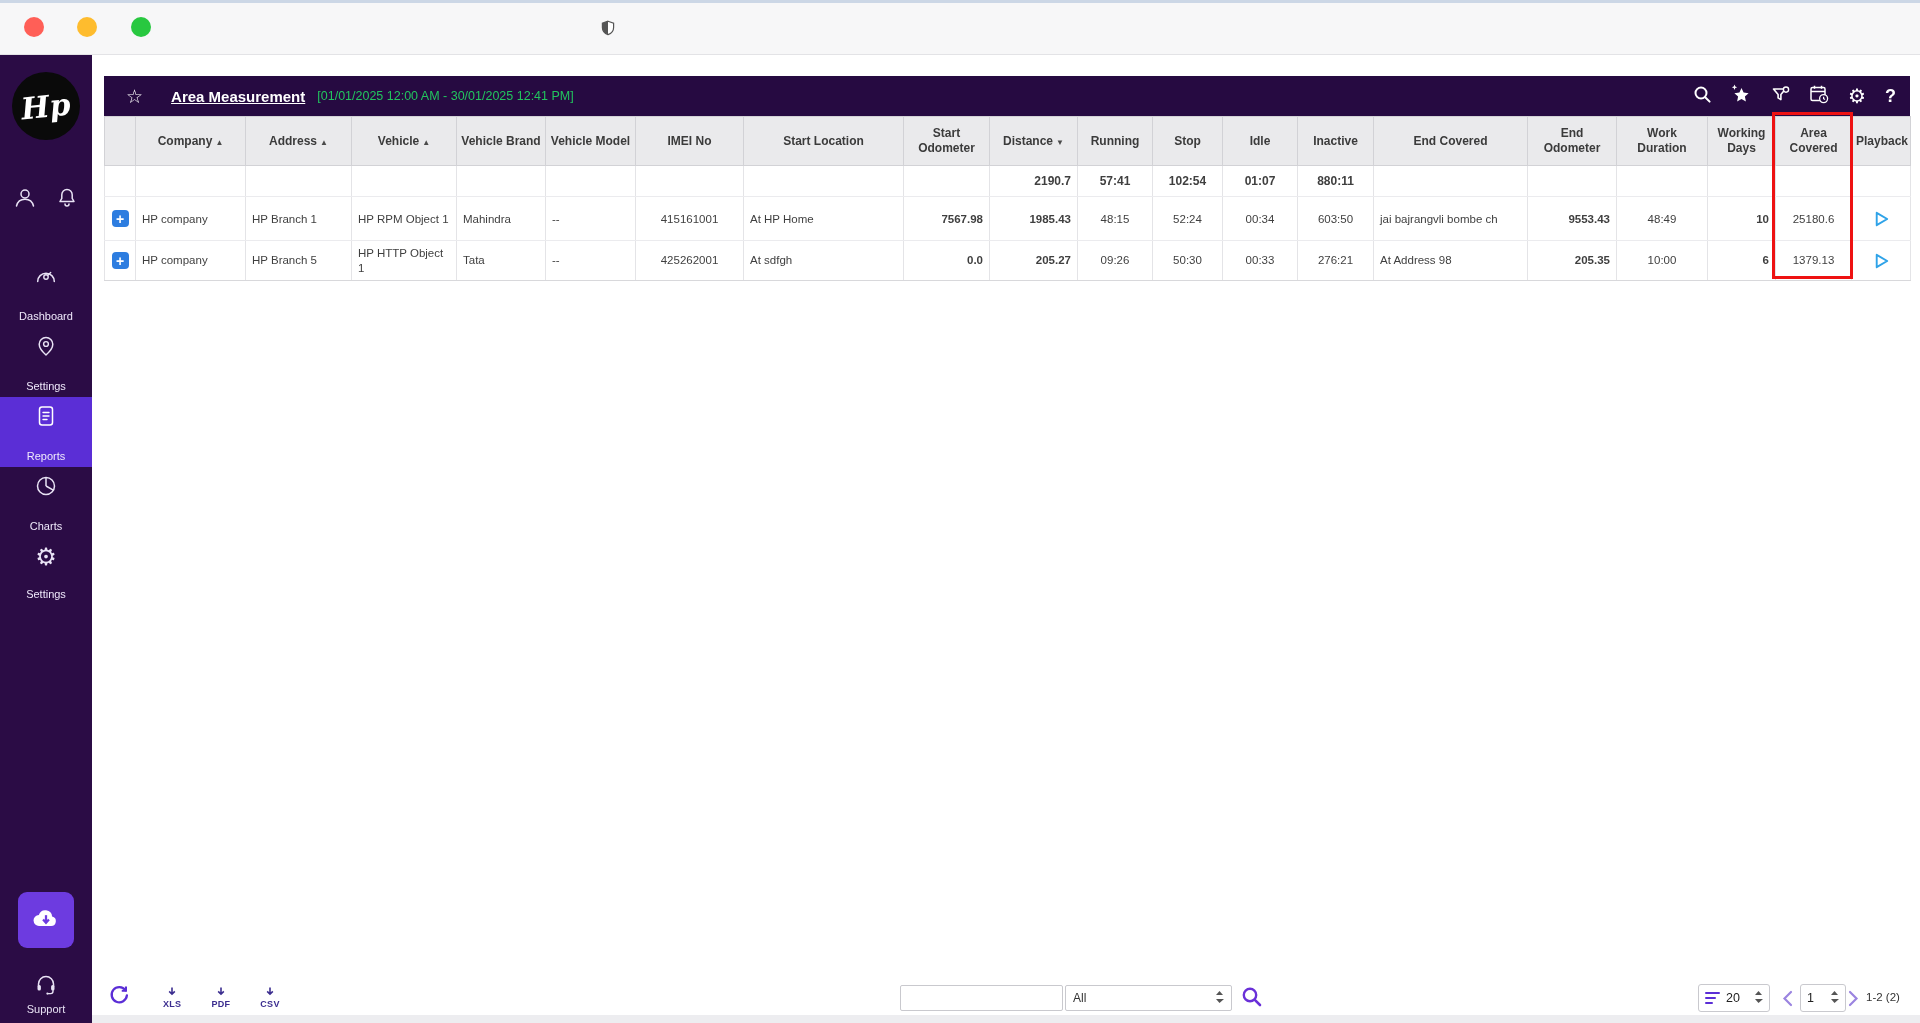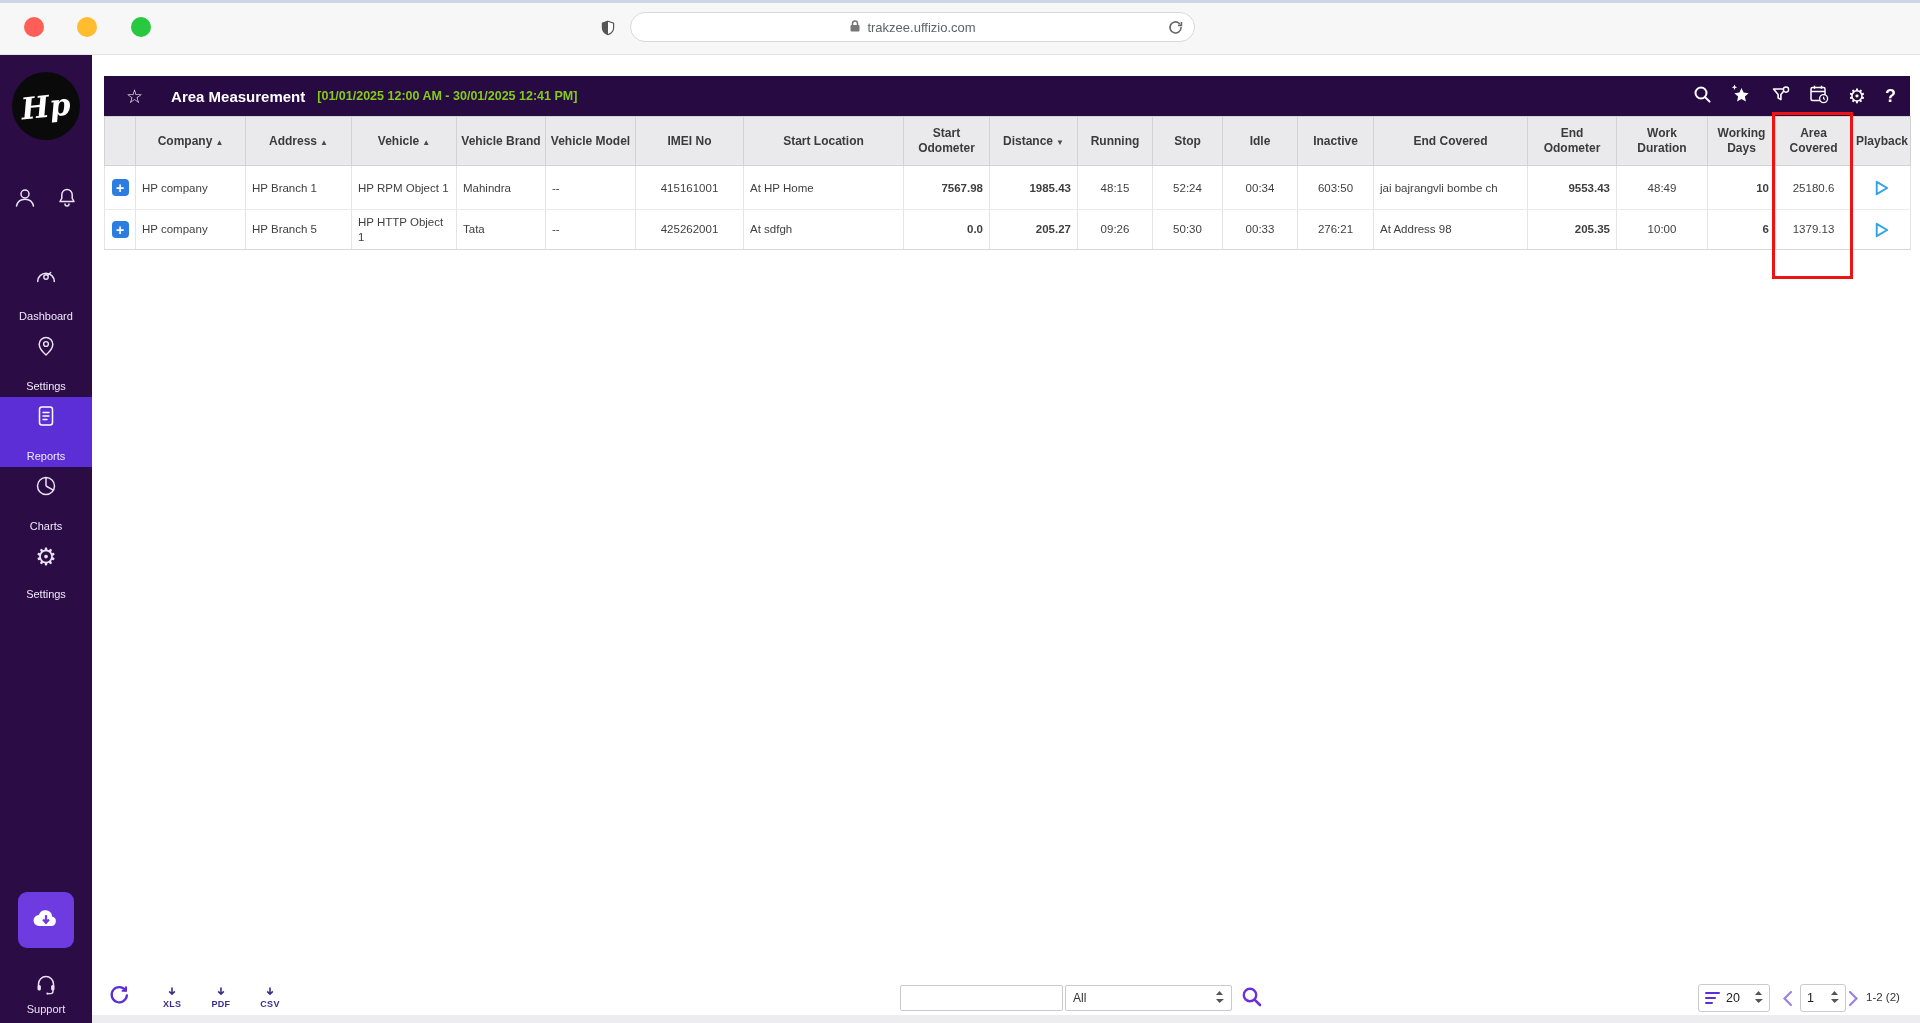--- a/index.html
+++ b/index.html
@@ -36,22 +36,22 @@
   .cloud-btn { position:absolute; bottom:75px; left:50%; transform:translateX(-50%);
     width:56px; height:56px; border-radius:9px; background:#6d3be0;
     display:flex; align-items:center; justify-content:center; }
   .support { position:absolute; bottom:8px; left:0; width:92px;
     display:flex; flex-direction:column; align-items:center; gap:5px; font-size:11px; }
 
   
   .page-header { position:absolute; left:104px; top:76px; width:1806px; height:40px;
     background:#260a41; display:flex; align-items:center; color:#fff; }
   .fav-star { margin-left:22px; font-size:19px; color:#fff; line-height:1; cursor:pointer; }
-  .page-title { margin-left:28px; font-size:15px; font-weight:700; }
-  .date-range { margin-left:12px; font-size:12.5px; color:#84cc16; font-weight:700; }
+  .page-title { margin-left:28px; font-size:15px; font-weight:700;text-decoration:underline; }
+  .date-range { margin-left:12px; font-size:12.5px; color:#22c55e; font-weight:400; }
   .hdr-icons { margin-left:auto; margin-right:14px; display:flex; align-items:center; gap:19px; }
   .hdr-icons .glyph { font-size:20px; color:#fff; line-height:1; cursor:pointer; }
   .hdr-icons .q { font-size:18px; font-weight:700; cursor:pointer; }
 
   
   table.report { position:absolute; left:104px; top:116px; width:1806px;
     border-collapse:collapse; table-layout:fixed; }
   table.report th { height:49px; background:#eaeaec; border:1px solid #d2d2d6;
     font-size:12px; font-weight:700; color:#3b3b3b; padding:2px 4px; line-height:1.25; }
   .sort { font-size:8px; margin-left:3px; color:#4a4a4a; }
@@ -112,35 +112,20 @@
 <div class="chrome">
   <div class="traffic t-red"></div>
   <div class="traffic t-yel"></div>
   <div class="traffic t-grn"></div>
   <span class="shield">
     <svg width="16" height="18" viewBox="0 0 16 16">
         <path d="M8 1.2l5.6 2v4.2c0 3.6-2.3 6-5.6 7.2-3.3-1.2-5.6-3.6-5.6-7.2V3.2z" fill="#fff" stroke="#555" stroke-width="1.2"></path>
         <path d="M8 1.2L2.4 3.2v4.2c0 3.6 2.3 6 5.6 7.2z" fill="#555"></path>
       </svg>
   </span>
-  <div class="urlbar">
-    <span>
-      <svg width="12" height="14" viewBox="0 0 12 14">
-          <rect x="1.5" y="6" width="9" height="6.5" rx="1" fill="#777"></rect>
-          <path d="M3.5 6V4.5a2.5 2.5 0 0 1 5 0V6" fill="none" stroke="#777" stroke-width="1.5"></path>
-        </svg>
-    </span>
-    <span>trakzee.uffizio.com</span>
-    <span class="reload">
-      <svg width="17" height="17" viewBox="0 0 16 16">
-          <path d="M13.2 8A5.2 5.2 0 1 1 11.6 4.2" fill="none" stroke="#666" stroke-width="1.5" stroke-linecap="round"></path>
-          <path d="M13.6 2.8v3.2h-3.2" fill="none" stroke="#666" stroke-width="1.5"></path>
-        </svg>
-    </span>
-  </div>
 </div>
 
 <div class="sidebar">
   <div class="logo">
       <span>Hp</span>
     </div>
 
   <div class="user-row">
     <span>
       <svg width="26" height="26" viewBox="0 0 26 26">
@@ -300,20 +285,42 @@
       <th><span>Inactive</span></th>
       <th><span>End Covered</span></th>
       <th><span>End Odometer</span></th>
       <th><span>Work Duration</span></th>
       <th><span>Working Days</span></th>
       <th><span>Area Covered</span></th>
       <th><span>Playback</span></th>
     </tr>
   </thead>
   <tbody>
+    <tr class="summary">
+      <td class="first"></td>
+      <td></td>
+      <td></td>
+      <td></td>
+      <td></td>
+      <td></td>
+      <td></td>
+      <td></td>
+      <td></td>
+      <td class="num">2190.7</td>
+      <td class="ctr green">57:41</td>
+      <td class="ctr red">102:54</td>
+      <td class="ctr orange">01:07</td>
+      <td class="ctr blue">880:11</td>
+      <td></td>
+      <td></td>
+      <td></td>
+      <td></td>
+      <td></td>
+      <td></td>
+    </tr>
     <tr class="row1">
       <td class="first">
           <div class="expand-btn">+</div>
         </td>
       <td>HP company</td>
       <td>HP Branch 1</td>
       <td>HP RPM Object 1</td>
       <td>Mahindra</td>
       <td>--</td>
       <td class="ctr">415161001</td>

